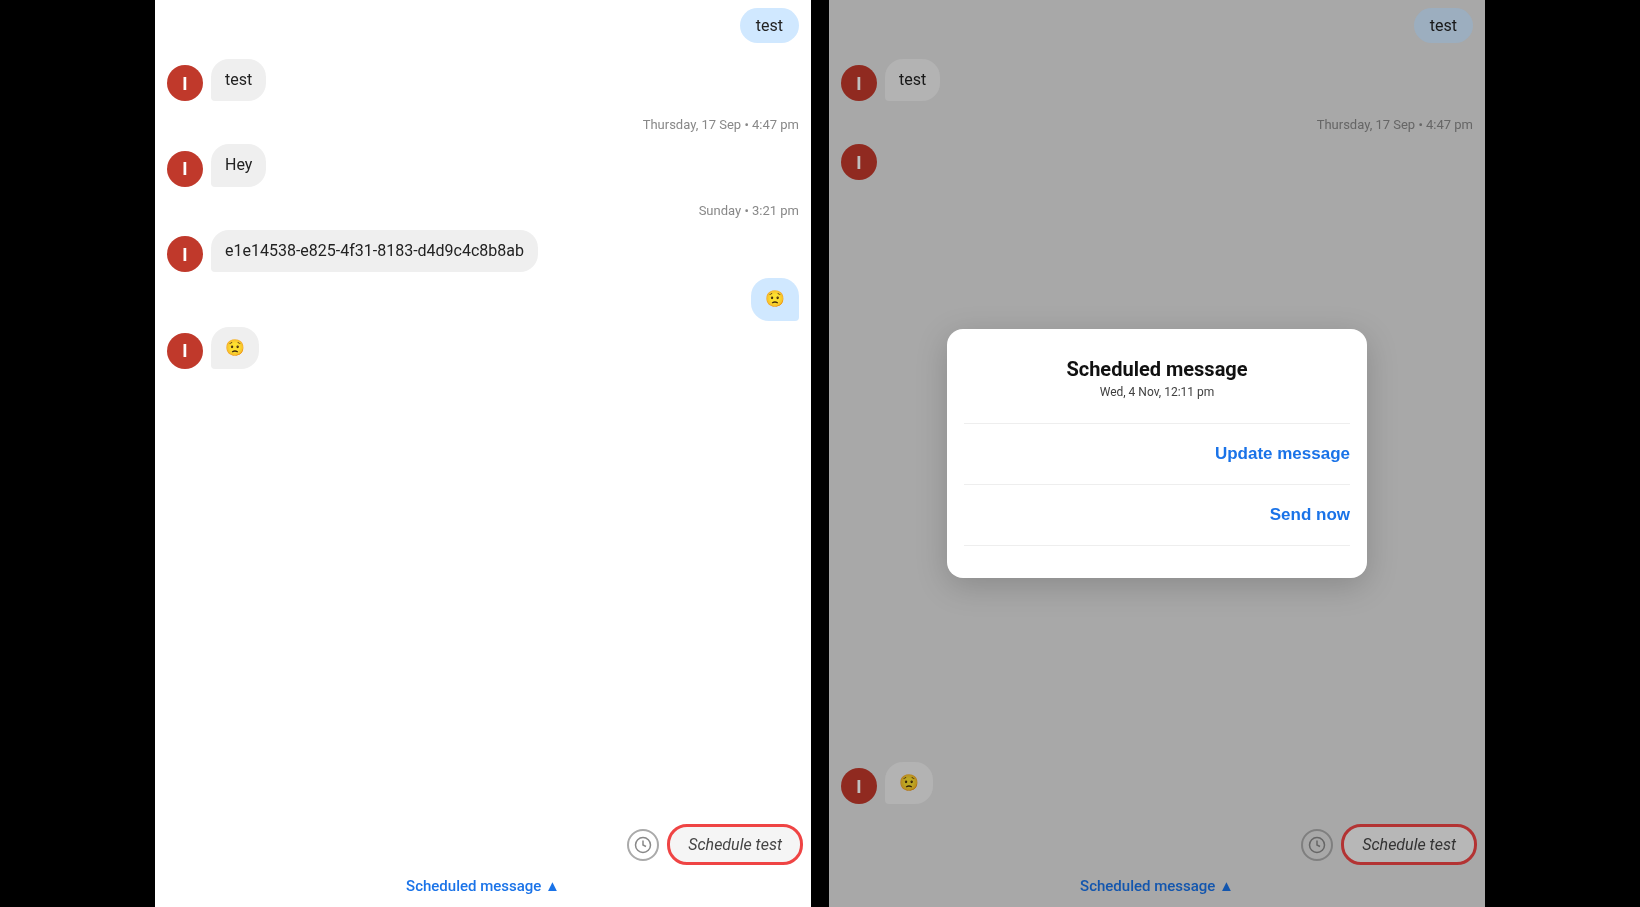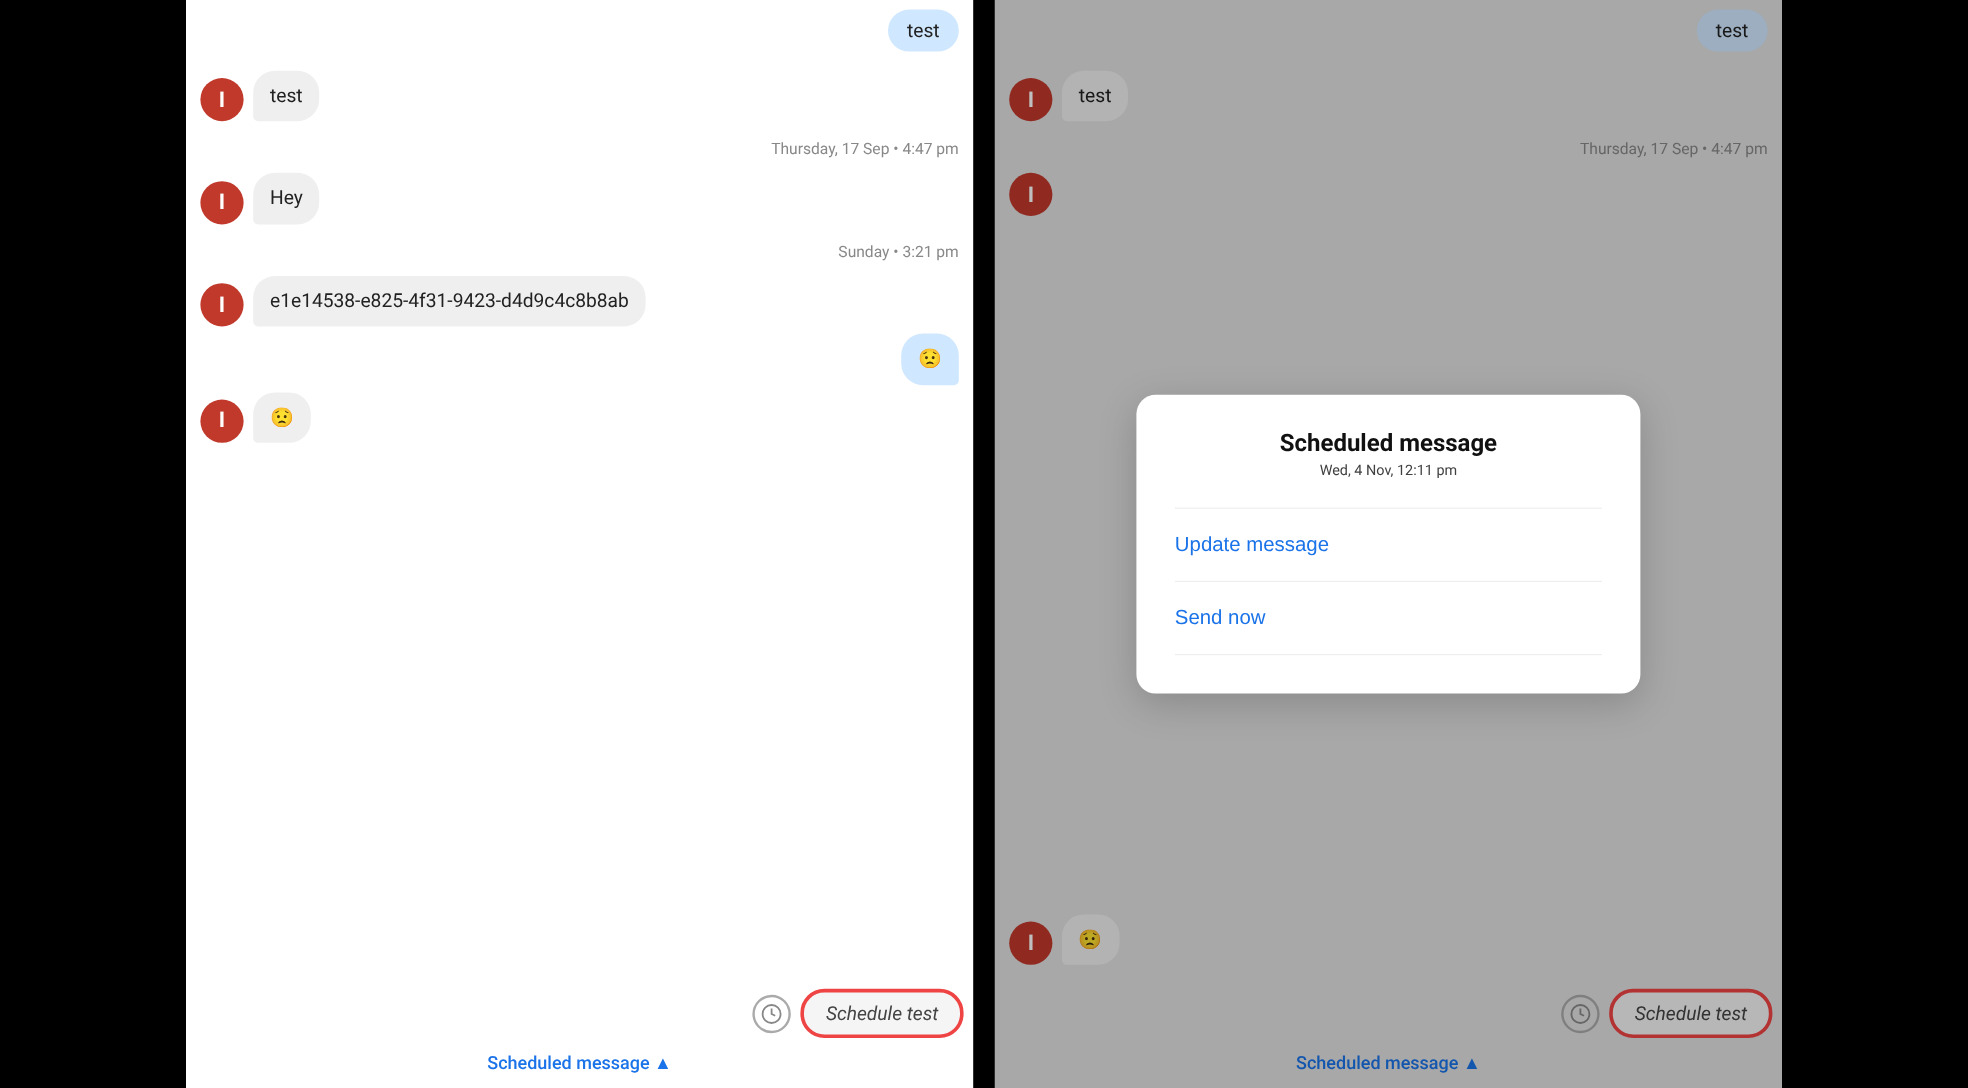--- a/index.html
+++ b/index.html
@@ -157,21 +157,21 @@
       background: rgba(0,0,0,0.25);
       display: flex;
       align-items: center;
       justify-content: center;
       z-index: 10;
     }
 
     .modal-card {
       background: #fff;
       border-radius: 16px;
-      padding: 28px 32px;
+      padding: 28px 17px;
       width: 420px;
       box-shadow: 0 8px 32px rgba(0,0,0,0.18);
       display: flex;
       flex-direction: column;
       align-items: center;
       gap: 0;
     }
 
     .modal-title {
       font-size: 20px;
@@ -189,24 +189,24 @@
     .modal-divider {
       width: 100%;
       height: 1px;
       background: #eee;
       margin: 4px 0;
     }
 
     .modal-action {
       width: 100%;
       padding: 16px 0;
-      text-align: left;
+      text-align: right;
       color: #1a73e8;
       font-size: 17px;
-      font-weight: 400;
+      font-weight: 700;
       cursor: pointer;
       border: none;
       background: none;
     }
 
     
     .top-partial {
       display: flex;
       justify-content: flex-end;
       padding: 8px 12px 0;
@@ -242,21 +242,21 @@
 
     <div class="msg-row incoming">
       <div class="avatar">I</div>
       <div class="bubble incoming-bubble">Hey</div>
     </div>
 
     <div class="date-sep">Sunday • 3:21 pm</div>
 
     <div class="msg-row incoming">
       <div class="avatar">I</div>
-      <div class="bubble incoming-bubble">e1e14538-e825-4f31-9423-d4d9c4c8b8ab</div>
+      <div class="bubble incoming-bubble">e1e14538-e825-4f31-8183-d4d9c4c8b8ab</div>
     </div>
 
     <div class="msg-row outgoing">
       <div class="bubble outgoing-bubble">😟</div>
     </div>
 
     <div class="msg-row incoming">
       <div class="avatar">I</div>
       <div class="bubble incoming-bubble">😟</div>
     </div>

